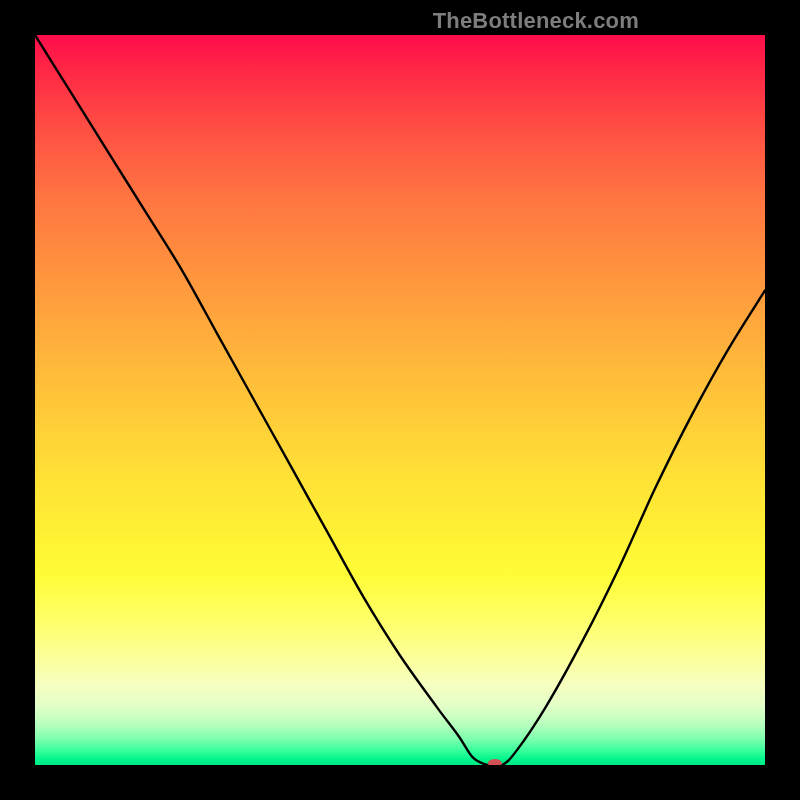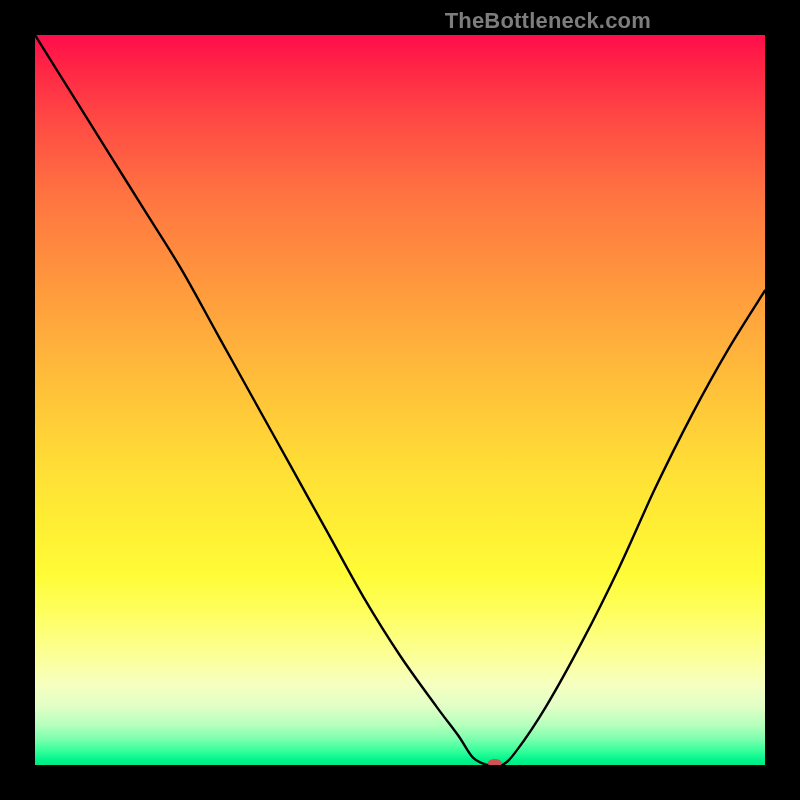--- a/index.html
+++ b/index.html
@@ -8,21 +8,20 @@
     width: 800px;
     height: 800px;
     background: #000;
     overflow: hidden;
   }
   .stage {
     position: relative;
     width: 651px;
     height: 800px;
     background: #000;
-    padding-left: 12px;
   }
   .plot {
     position: absolute;
     left: 35px;
     top: 35px;
     width: 730px;
     height: 730px;
     overflow: hidden;
   }
   .gradient {

